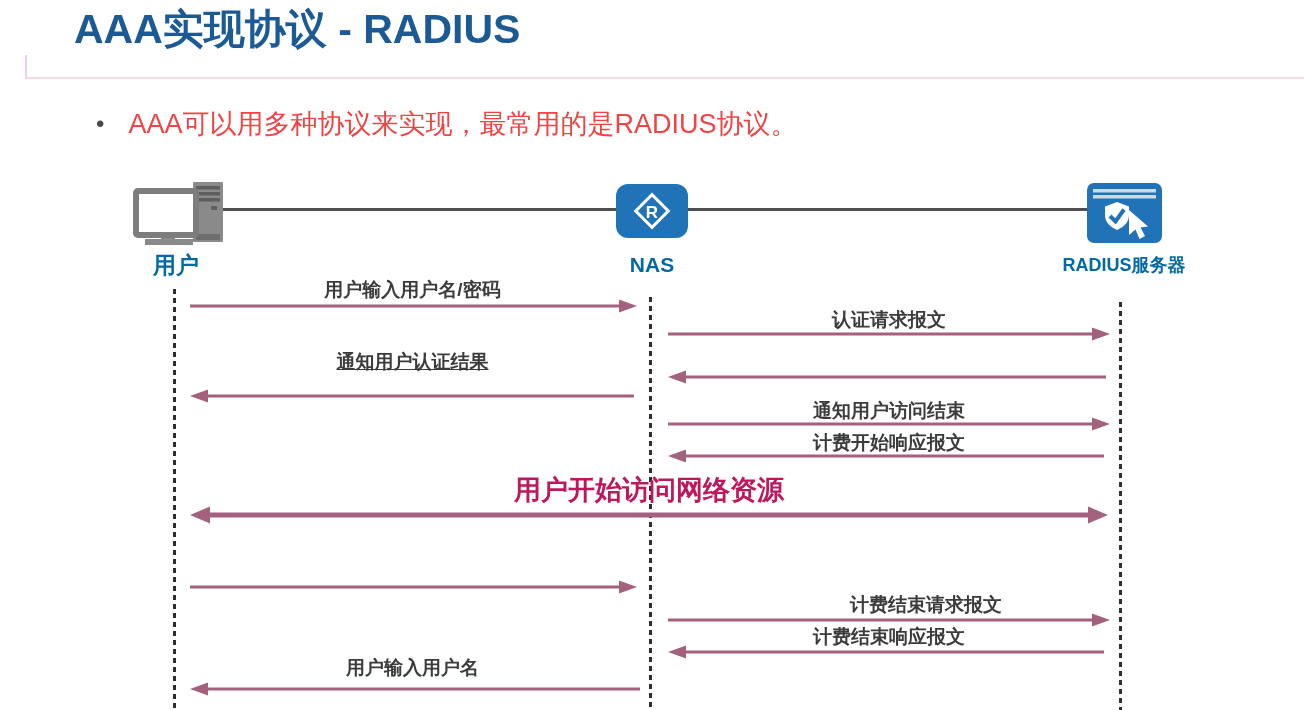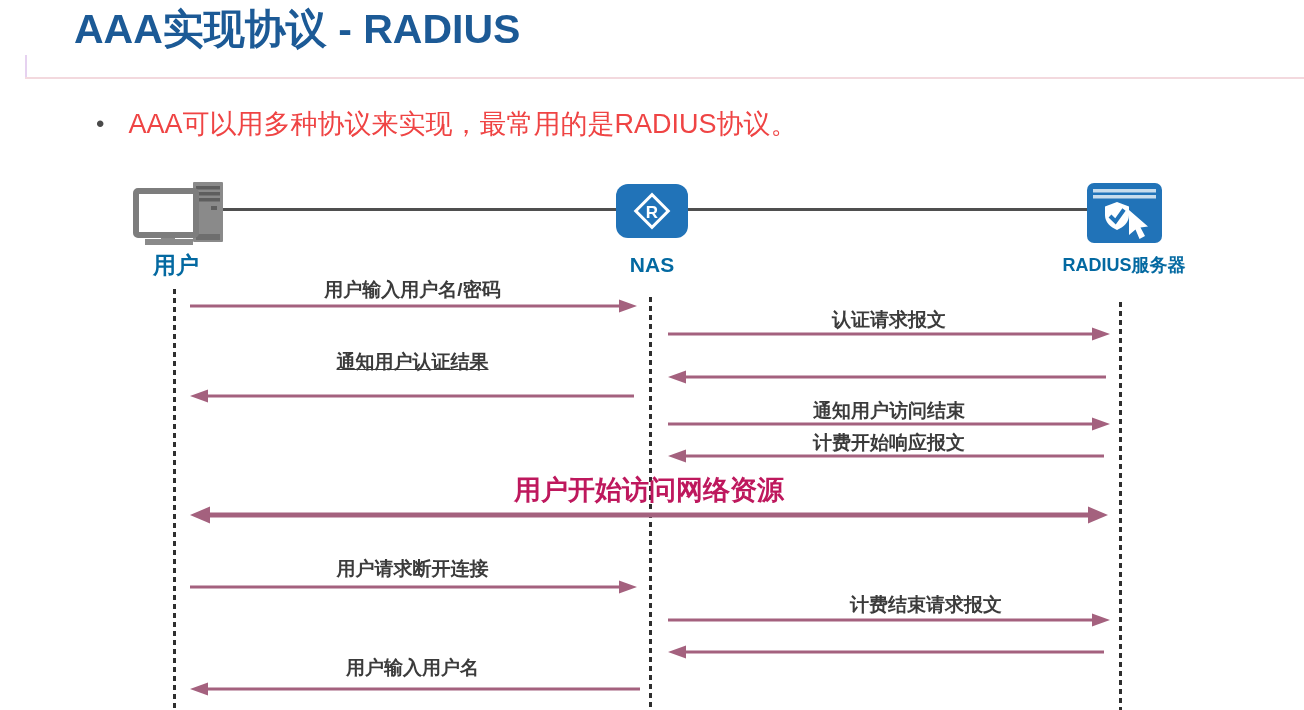--- a/index.html
+++ b/index.html
@@ -116,22 +116,22 @@
   <div class="lifeline ll-user"></div>
   <div class="lifeline ll-nas"></div>
   <div class="lifeline ll-radius"></div>
 
   <div class="msg msg-1">用户输入用户名/密码</div>
   <div class="msg msg-2">认证请求报文</div>
   <div class="msg msg-4">通知用户认证结果</div>
   <div class="msg msg-5">通知用户访问结束</div>
   <div class="msg msg-6">计费开始响应报文</div>
   <div class="msg msg-7">用户开始访问网络资源</div>
-  <div class="msg msg-8">用户请求断开连接</div>
   <div class="msg msg-9">计费结束请求报文</div>
+  <div class="msg msg-10">计费结束响应报文</div>
   <div class="msg msg-11">用户输入用户名</div>
 
   <svg class="arrows" viewBox="0 0 1304 710">
 
     <line class="msg-line" x1="190" y1="306" x2="620" y2="306"></line>
     <polygon class="msg-head" points="637,306 619,299.5 619,312.5"></polygon>
 
     <line class="msg-line" x1="668" y1="334" x2="1093" y2="334"></line>
     <polygon class="msg-head" points="1110,334 1092,327.5 1092,340.5"></polygon>
 

